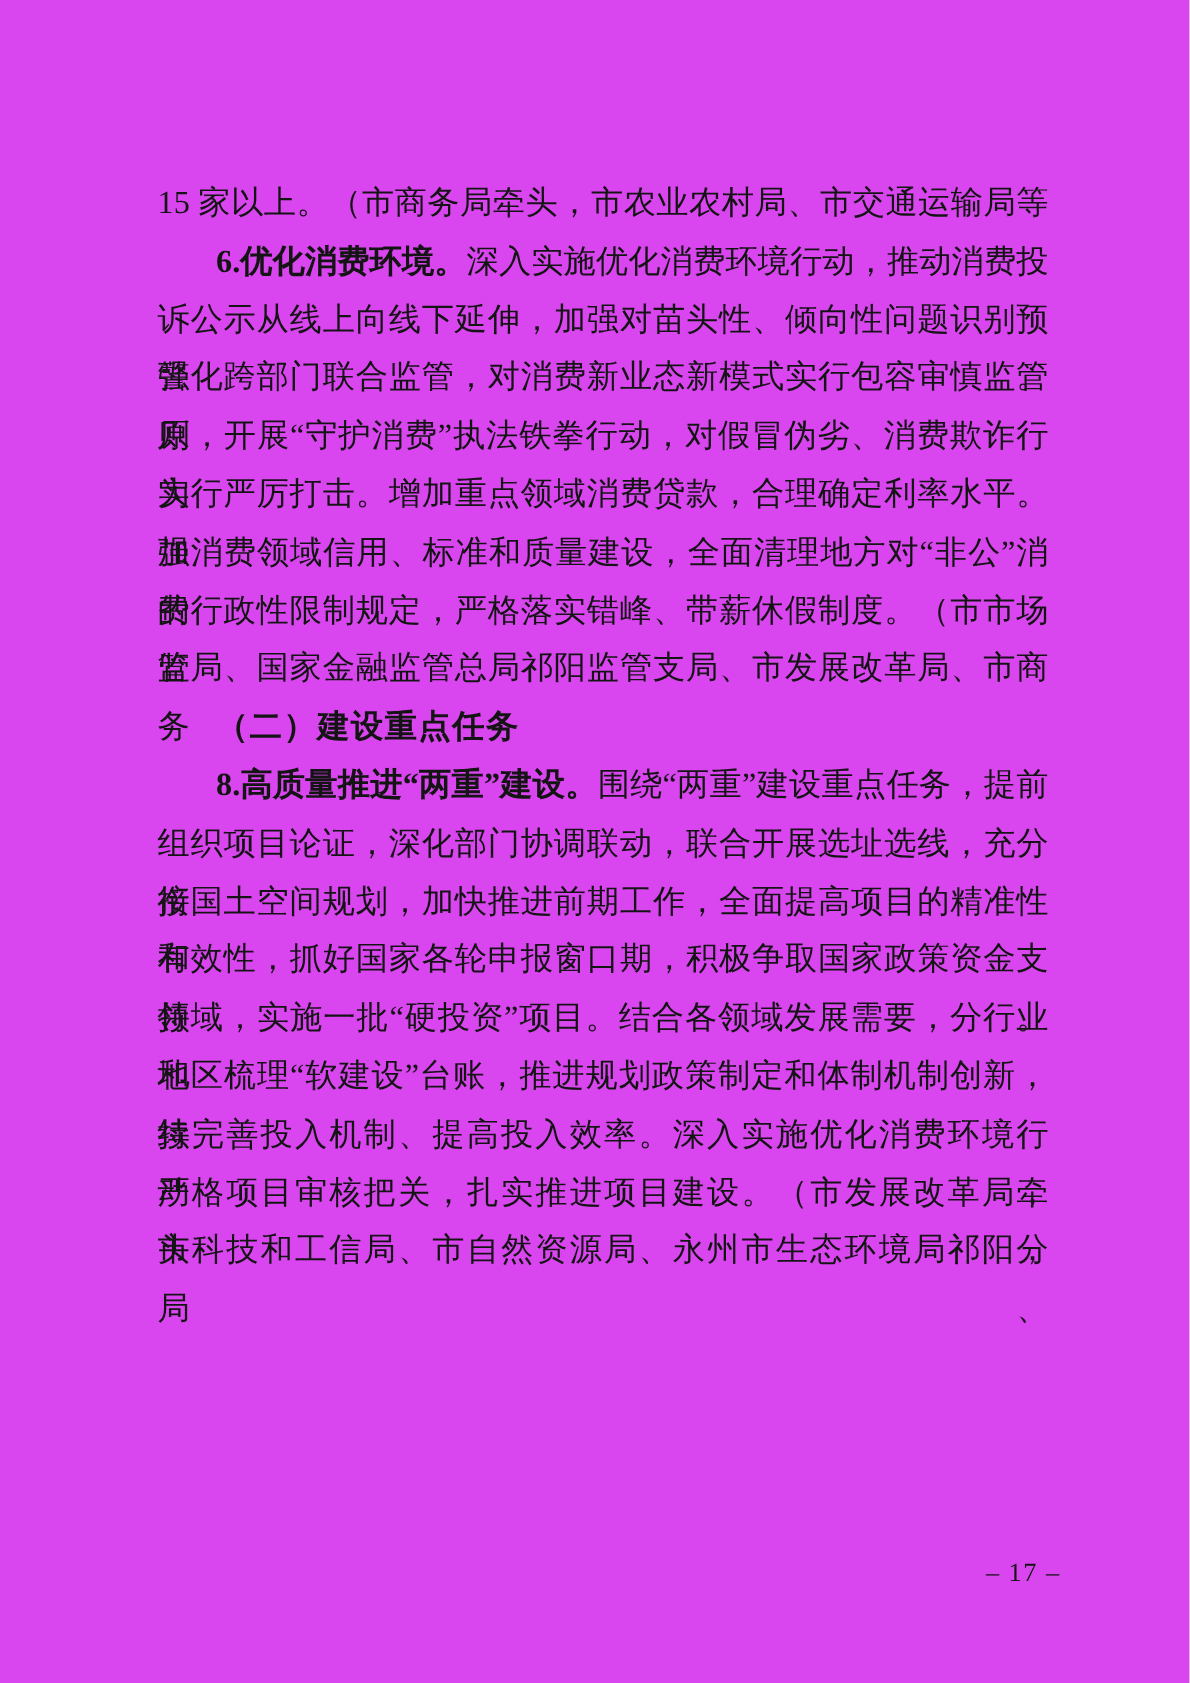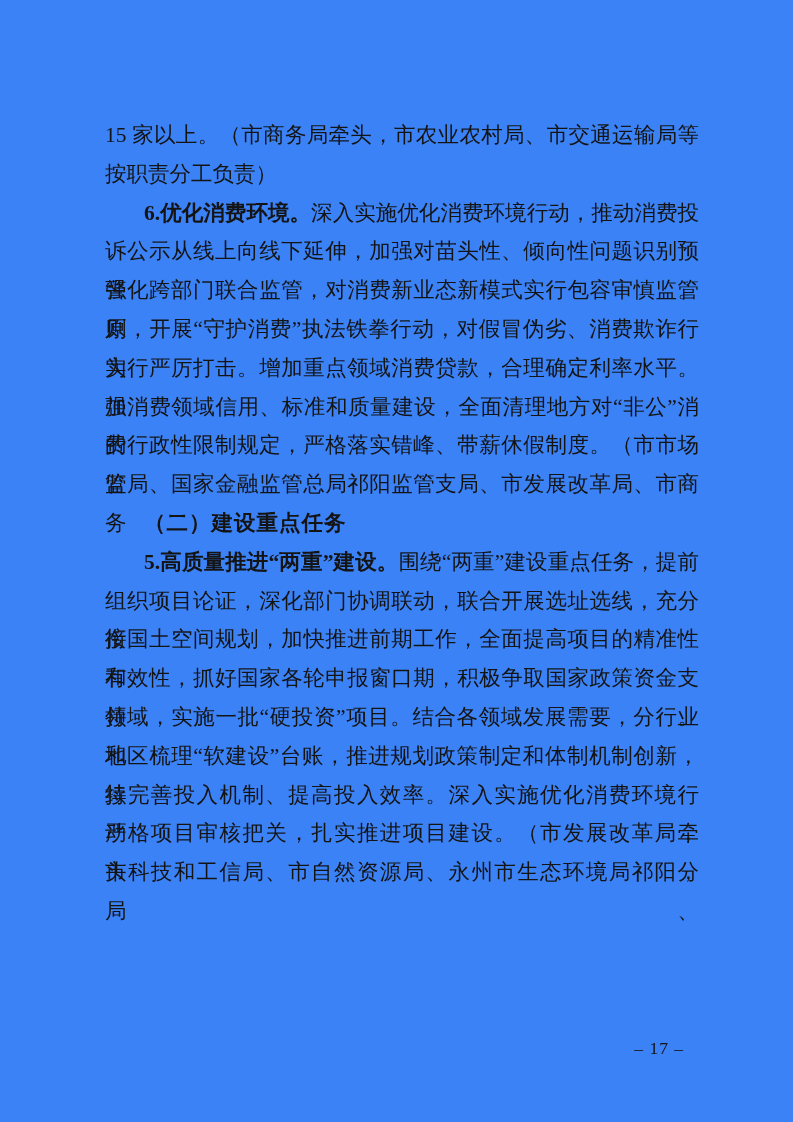--- a/index.html
+++ b/index.html
@@ -1,19 +1,19 @@
 <!DOCTYPE html>
 <html><head>
 <meta charset="utf-8">
 <style>
   html,body{margin:0;padding:0;background:#ffffff;}
   .sheet{
     position:relative;
     width:793px;height:1122px;
-    background:#3b82f6;
+    background:#d946ef;
     color:#141414;
     font-family:"Liberation Serif","DejaVu Serif",serif;
     overflow:hidden;
   }
   .content{
     position:absolute;
     left:105px;top:116px;
     width:594px;
   }
   .l{
@@ -27,56 +27,55 @@
     text-align:justify;
     text-align-last:justify;
     -moz-text-align-last:justify;
   }
   .ind{ text-indent:39px; }
   .bld{ font-weight:bold; }
   .heading{ font-weight:bold; letter-spacing:1px; }
   .pagenum{
     position:absolute;
     top:1038px;
-    right:109px;
+    right:86px;
     font-size:17.5px;
     letter-spacing:1px;
     color:#141414;
   }
 </style>
 </head>
 <body>
 
 <div class="sheet">
   <div class="content">
 
     <div class="l full"><span class="bld"></span><span>15 家以上。（市商务局牵头，市农业农村局、市交通运输局等</span></div>
 
-    <div class="l"><span class="bld"></span><span>按职责分工负责）</span></div>
 
     <div class="l full ind"><span class="bld">6.优化消费环境。</span><span>深入实施优化消费环境行动，推动消费投</span></div>
 
     <div class="l full"><span class="bld"></span><span>诉公示从线上向线下延伸，加强对苗头性、倾向性问题识别预警。</span></div>
 
     <div class="l full"><span class="bld"></span><span>强化跨部门联合监管，对消费新业态新模式实行包容审慎监管原</span></div>
 
     <div class="l full"><span class="bld"></span><span>则，开展“守护消费”执法铁拳行动，对假冒伪劣、消费欺诈行为</span></div>
 
     <div class="l full"><span class="bld"></span><span>实行严厉打击。增加重点领域消费贷款，合理确定利率水平。加</span></div>
 
     <div class="l full"><span class="bld"></span><span>强消费领域信用、标准和质量建设，全面清理地方对“非公”消费</span></div>
 
     <div class="l full"><span class="bld"></span><span>的行政性限制规定，严格落实错峰、带薪休假制度。（市市场监</span></div>
 
     <div class="l full"><span class="bld"></span><span>管局、国家金融监管总局祁阳监管支局、市发展改革局、市商务</span></div>
 
 
     <div class="l ind heading"><span class="bld">（二）建设重点任务</span><span></span></div>
 
-    <div class="l full ind"><span class="bld">5.高质量推进“两重”建设。</span><span>围绕“两重”建设重点任务，提前</span></div>
+    <div class="l full ind"><span class="bld">8.高质量推进“两重”建设。</span><span>围绕“两重”建设重点任务，提前</span></div>
 
     <div class="l full"><span class="bld"></span><span>组织项目论证，深化部门协调联动，联合开展选址选线，充分衔</span></div>
 
     <div class="l full"><span class="bld"></span><span>接国土空间规划，加快推进前期工作，全面提高项目的精准性和</span></div>
 
     <div class="l full"><span class="bld"></span><span>有效性，抓好国家各轮申报窗口期，积极争取国家政策资金支持。</span></div>
 
 
     <div class="l full"><span class="bld"></span><span>领域，实施一批“硬投资”项目。结合各领域发展需要，分行业和</span></div>
 

